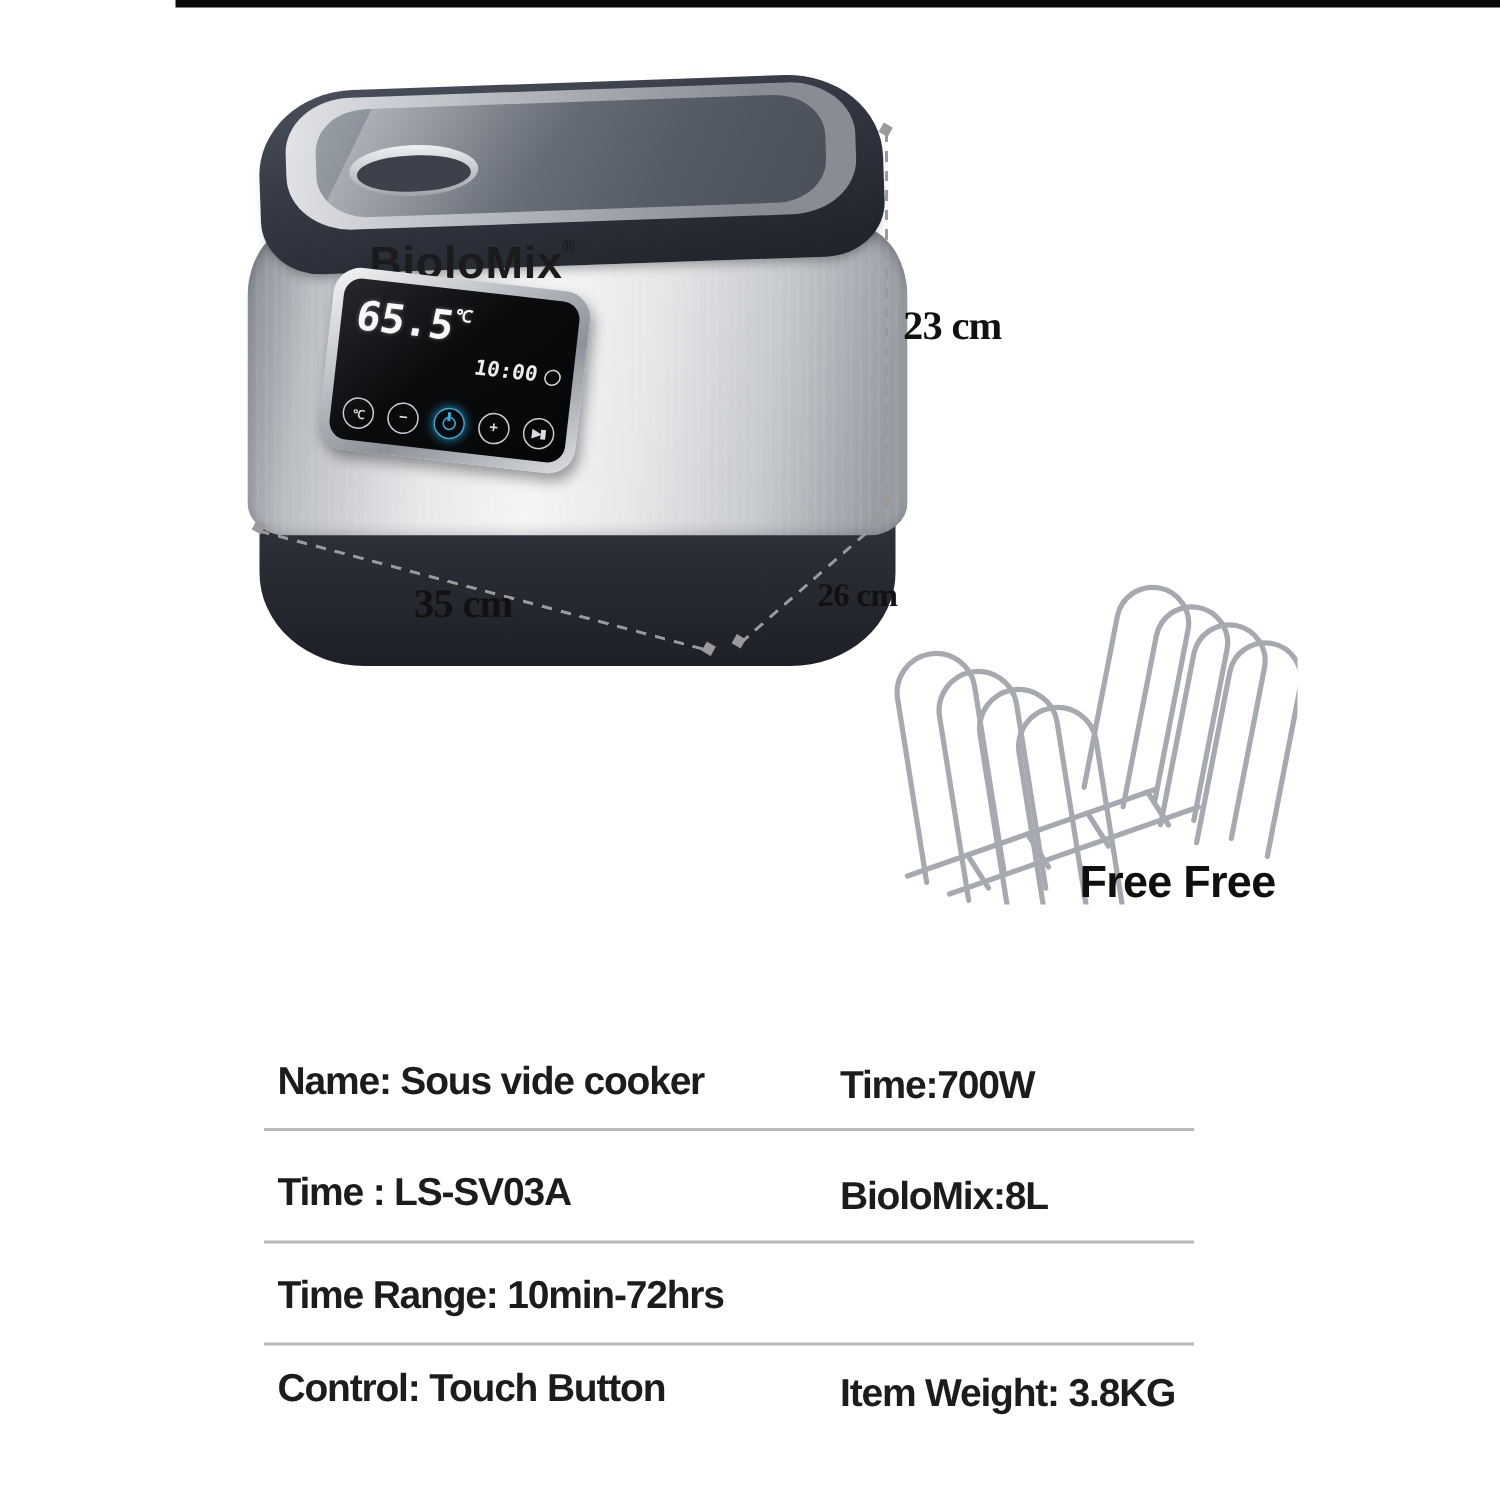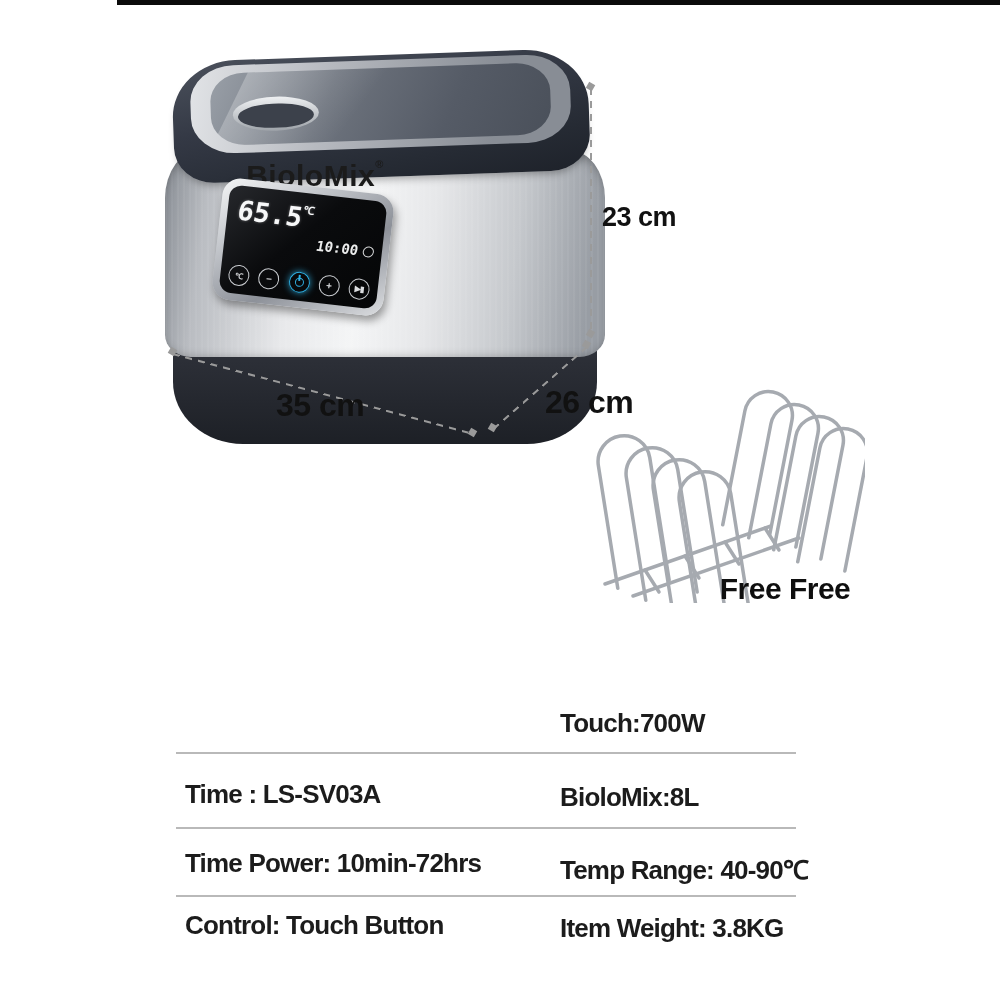--- a/index.html
+++ b/index.html
@@ -70,21 +70,21 @@
     background:#2fb1e5;transform:translateX(-50%);}
   .tbtn .small{font-size:8px;letter-spacing:-1px;}
 
   
   .dash-h{position:absolute;height:2px;
     background:repeating-linear-gradient(90deg,#9a9a9a 0 7px,rgba(0,0,0,0) 7px 13px);
     transform-origin:left top;}
   .dash-v{position:absolute;width:2px;
     background:repeating-linear-gradient(180deg,#9a9a9a 0 7px,rgba(0,0,0,0) 7px 13px);}
   .mark{position:absolute;width:7px;height:7px;background:#9a9a9a;transform:rotate(30deg);}
-  .dim-label{position:absolute;font-weight:bold;color:#111;letter-spacing:-.5px;}
+  .dim-label{position:absolute;font-weight:bold;color:#111;letter-spacing:-.5px;font-family:Liberation Serif, serif;}
 
   
   .rack-svg{position:absolute;left:575px;top:378px;}
   .rack-caption{position:absolute;left:700px;top:572px;width:170px;text-align:center;
     font-weight:bold;font-size:30px;letter-spacing:-.5px;color:#0f0f0f;}
 
   
   .specs{position:absolute;left:176px;top:700px;width:620px;height:260px;
     font-weight:bold;color:#1c1c1c;font-size:26px;letter-spacing:-.8px;}
   .spec-row{position:absolute;left:0;width:620px;height:34px;}
@@ -142,26 +142,26 @@
   </div>
 
   <div class="dash-v" style="left:590px;top:88px;height:247px;"></div>
   <div class="mark" style="left:587px;top:83px;"></div>
   <div class="mark" style="left:587px;top:330px;"></div>
   <div class="dim-label" style="left:602px;top:202px;font-size:27px;">23 cm</div>
 
   <div class="dash-h" style="left:173px;top:353px;width:311px;transform:rotate(14.9deg);"></div>
   <div class="mark" style="left:169px;top:348px;"></div>
   <div class="mark" style="left:469px;top:429px;"></div>
-  <div class="dim-label" style="left:276px;top:387px;font-size:32px;">35 cm</div>
+  <div class="dim-label" style="left:276px;top:387px;font-size:27px;">35 cm</div>
 
   <div class="dash-h" style="left:493px;top:428px;width:126px;transform:rotate(-41.2deg);"></div>
   <div class="mark" style="left:489px;top:424px;"></div>
   <div class="mark" style="left:583px;top:341px;"></div>
-  <div class="dim-label" style="left:545px;top:384px;font-size:32px;">26 cm</div>
+  <div class="dim-label" style="left:545px;top:384px;font-size:22px;">26 cm</div>
 
   <svg class="rack-svg" width="290" height="225" viewBox="0 0 290 225">
     <g fill="none" stroke="#a6aab0" stroke-width="3.5" stroke-linecap="round">
 
       <path d="M-24,140 L-24,24 A24,24 0 0 1 24,24 L24,140" transform="translate(198,14) rotate(11)"></path>
       <path d="M-24,140 L-24,24 A24,24 0 0 1 24,24 L24,140" transform="translate(224,27) rotate(11)"></path>
       <path d="M-24,140 L-24,24 A24,24 0 0 1 24,24 L24,140" transform="translate(249,39) rotate(11)"></path>
       <path d="M-24,140 L-24,24 A24,24 0 0 1 24,24 L24,140" transform="translate(273,51) rotate(11)"></path>
 
       <path d="M-26,150 L-26,26 A26,26 0 0 1 26,26 L26,150" transform="translate(45,58) rotate(-9)"></path>
@@ -174,31 +174,31 @@
       <path d="M70,192 L84,214"></path>
       <path d="M110,178 L124,200"></path>
       <path d="M150,164 L164,186"></path>
       <path d="M190,150 L204,172"></path>
     </g>
   </svg>
   <div class="rack-caption">Free Free</div>
 
   <div class="specs">
     <div class="spec-row" style="top:705px;margin-top:-700px;">
-      <span class="spec-right">Touch:700W</span>
+      <span class="spec-left">Name: Sous vide cooker</span>
+      <span class="spec-right">Time:700W</span>
     </div>
     <div class="spec-div" style="top:52px;"></div>
     <div class="spec-row" style="top:79px;">
       <span class="spec-left">Time : LS-SV03A</span>
       <span class="spec-right">BioloMix:8L</span>
     </div>
     <div class="spec-div" style="top:127px;"></div>
     <div class="spec-row" style="top:148px;">
-      <span class="spec-left">Time Power: 10min-72hrs</span>
-      <span class="spec-right">Temp Range: 40-90℃</span>
+      <span class="spec-left">Time Range: 10min-72hrs</span>
     </div>
     <div class="spec-div" style="top:195px;"></div>
     <div class="spec-row" style="top:210px;">
       <span class="spec-left">Control: Touch Button</span>
       <span class="spec-right">Item Weight: 3.8KG</span>
     </div>
   </div>
 
   <div class="bottom-rule"></div>
 </div>

